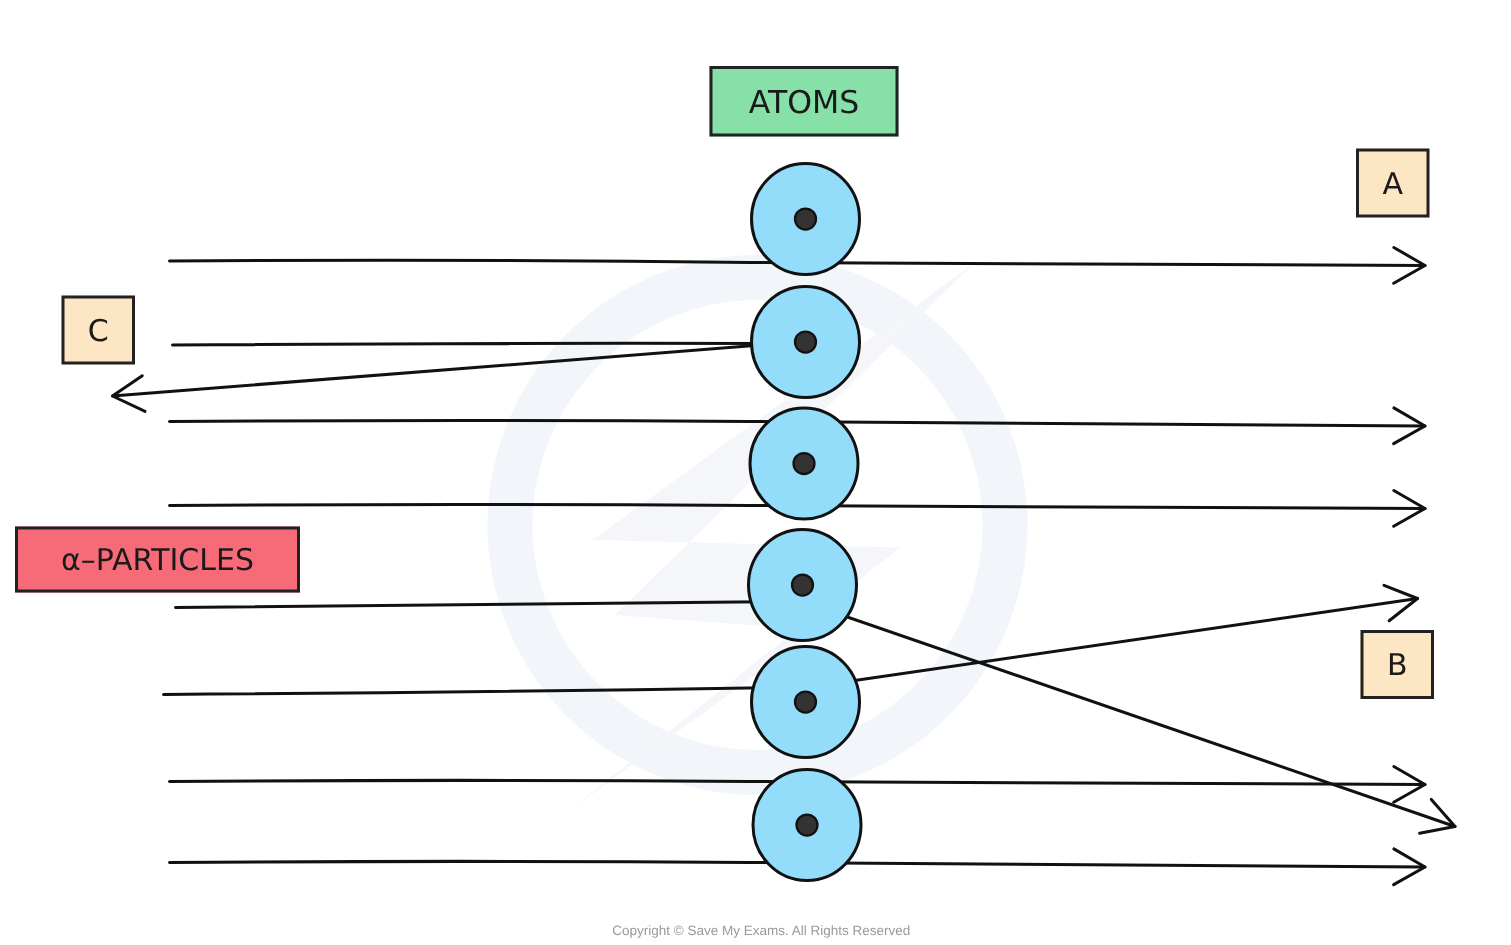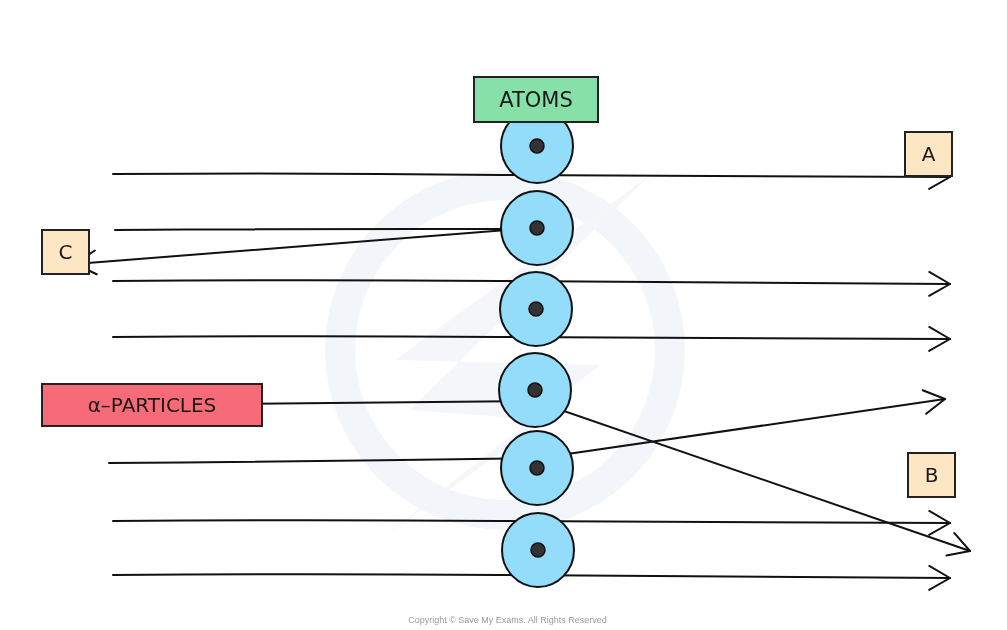--- a/index.html
+++ b/index.html
@@ -1,23 +1,23 @@
 <!DOCTYPE html>
 <html><head>
   <meta charset="utf-8">
   <style>
     html, body { margin: 0; padding: 0; background: #ffffff; }
     body { width: 1007px; height: 630px; position: relative; overflow: hidden;
            font-family: "DejaVu Sans", sans-serif; }
     #stage { position: absolute; left: 0; top: 0; width: 1007px; height: 630px; }
     .label-box { position: absolute; box-sizing: border-box; border: 2px solid #222;
                  display: flex; align-items: center; justify-content: center;
-                 font-family: "DejaVu Sans", sans-serif; color: #1a1a1a; margin-top: 32px; }
+                 font-family: "DejaVu Sans", sans-serif; color: #1a1a1a; }
     .lbl-atoms { left: 473px; top: 44px; width: 126px; height: 47px; font-size: 21px; }
-    .lbl-alpha { left: 41px; top: 351px; width: 222px; height: 44px; font-size: 20px; }
+    .lbl-alpha { left: 10px; top: 351px; width: 190px; height: 44px; font-size: 20px; }
     .lbl-A { left: 904px; top: 99px; width: 49px; height: 46px; font-size: 20px; }
     .lbl-B { left: 907px; top: 420px; width: 49px; height: 46px; font-size: 20px; }
     .lbl-C { left: 41px; top: 197px; width: 49px; height: 46px; font-size: 20px; }
     .copyright { position: absolute; left: 4px; width: 1007px; top: 615px; text-align: center;
                  font-family: "Liberation Sans", sans-serif; font-size: 9px; color: #9a9a9a; }
   </style>
 </head>
 <body>
 
 <div id="stage">

